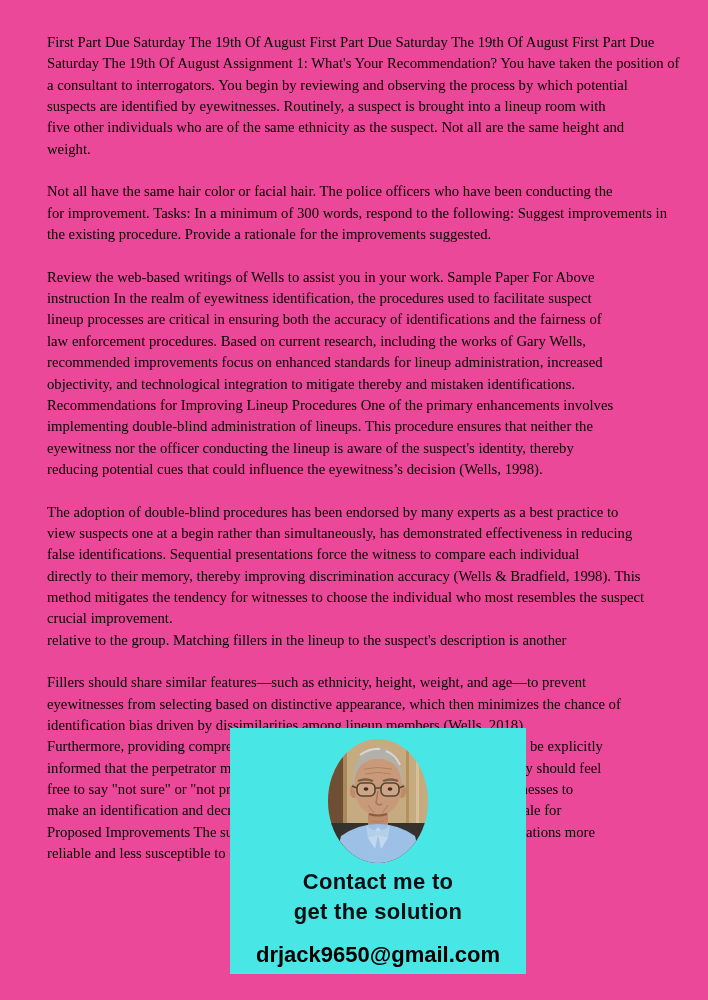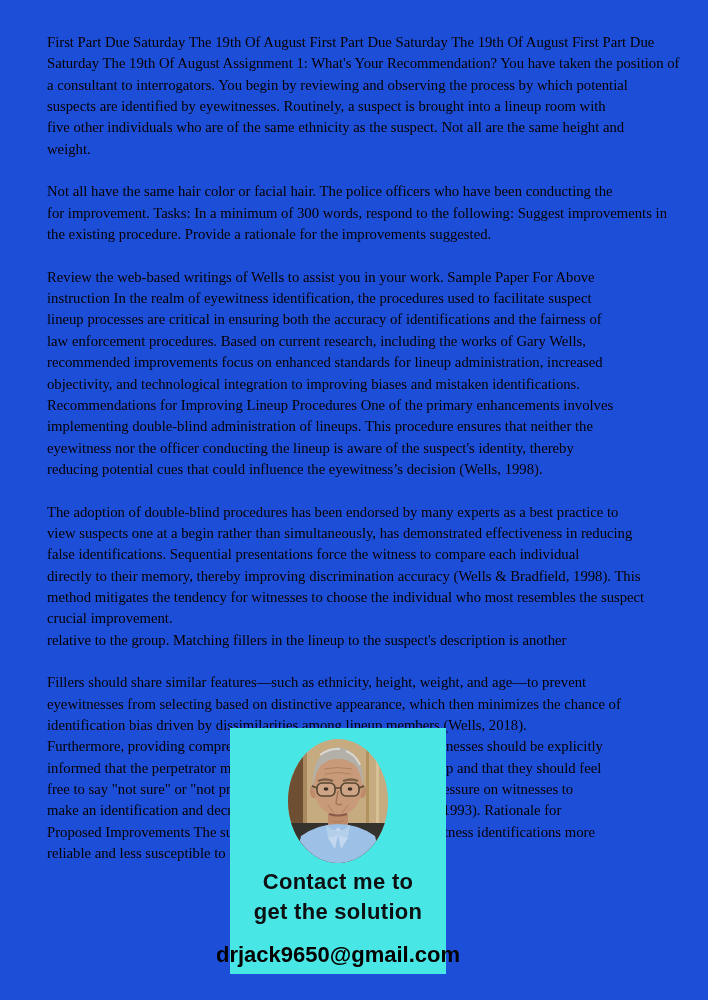--- a/index.html
+++ b/index.html
@@ -4,21 +4,21 @@
 <style>
   html, body {
     margin: 0;
     padding: 0;
     background: #ffffff;
   }
   .page {
     position: relative;
     width: 708px;
     height: 1000px;
-    background: #1d4ed8;
+    background: #ec4899;
     overflow: hidden;
     font-family: "Liberation Serif", serif;
   }
   .text-block {
     position: absolute;
     left: 47px;
     top: 32px;
     width: 640px;
     font-size: 14.7px;
     line-height: 21.35px;
@@ -27,21 +27,21 @@
   .para {
     margin: 0 0 21.35px 0;
   }
   .tline {
     white-space: nowrap;
   }
   .promo-card {
     position: absolute;
     left: 230px;
     top: 728px;
-    width: 216px;
+    width: 296px;
     height: 246px;
     background: #48e7e5;
     display: flex;
     flex-direction: column;
     align-items: center;
     box-sizing: border-box;
   }
   .portrait {
     margin-top: 11px;
     width: 100px;
@@ -94,21 +94,21 @@
         <div class="tline">Not all have the same hair color or facial hair. The police officers who have been conducting the</div>
         <div class="tline">for improvement. Tasks: In a minimum of 300 words, respond to the following: Suggest improvements in</div>
         <div class="tline">the existing procedure. Provide a rationale for the improvements suggested.</div>
       </div>
     <div class="para">
         <div class="tline">Review the web-based writings of Wells to assist you in your work. Sample Paper For Above</div>
         <div class="tline">instruction In the realm of eyewitness identification, the procedures used to facilitate suspect</div>
         <div class="tline">lineup processes are critical in ensuring both the accuracy of identifications and the fairness of</div>
         <div class="tline">law enforcement procedures. Based on current research, including the works of Gary Wells,</div>
         <div class="tline">recommended improvements focus on enhanced standards for lineup administration, increased</div>
-        <div class="tline">objectivity, and technological integration to improving biases and mistaken identifications.</div>
+        <div class="tline">objectivity, and technological integration to mitigate thereby and mistaken identifications.</div>
         <div class="tline">Recommendations for Improving Lineup Procedures One of the primary enhancements involves</div>
         <div class="tline">implementing double-blind administration of lineups. This procedure ensures that neither the</div>
         <div class="tline">eyewitness nor the officer conducting the lineup is aware of the suspect's identity, thereby</div>
         <div class="tline">reducing potential cues that could influence the eyewitness’s decision (Wells, 1998).</div>
       </div>
     <div class="para">
         <div class="tline">The adoption of double-blind procedures has been endorsed by many experts as a best practice to</div>
         <div class="tline">view suspects one at a begin rather than simultaneously, has demonstrated effectiveness in reducing</div>
         <div class="tline">false identifications. Sequential presentations force the witness to compare each individual</div>
         <div class="tline">directly to their memory, thereby improving discrimination accuracy (Wells &amp; Bradfield, 1998). This</div>

